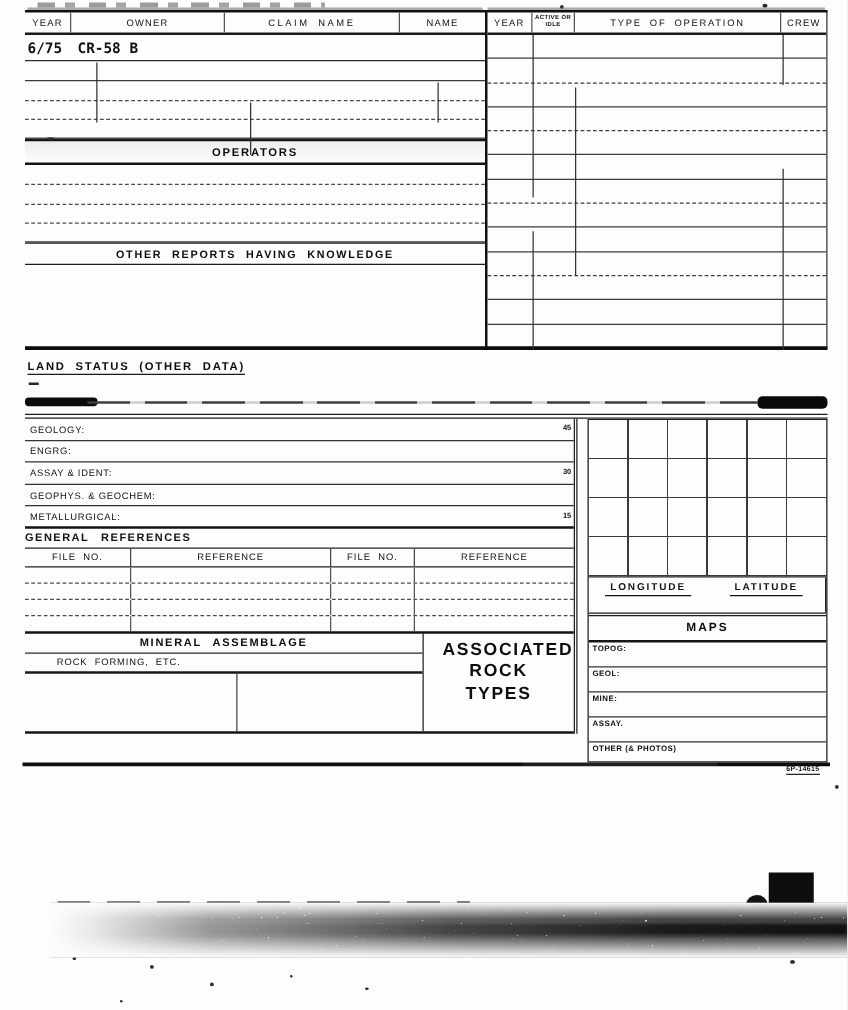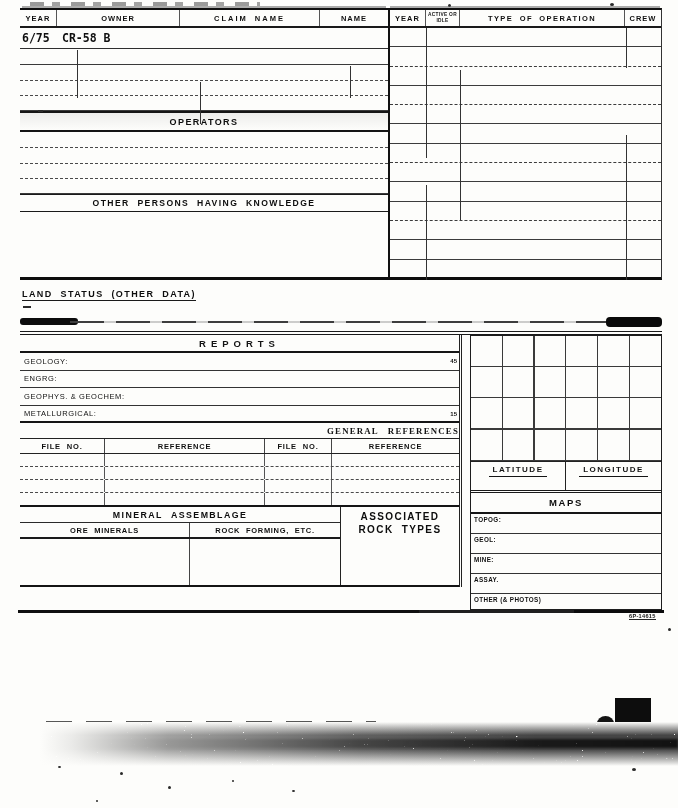--- a/index.html
+++ b/index.html
@@ -4,21 +4,21 @@
 <style>
   html,body{margin:0;padding:0;background:#e9e9e6;}
   .page{position:relative;width:678px;height:808px;background:#fdfdfb;overflow:hidden;
         font-family:"Liberation Sans",sans-serif;color:#141414;}
   .abs{position:absolute;}
   .smear{position:absolute;background:repeating-linear-gradient(to right,#4a4a4a 0 14px,transparent 14px 22px,#5a5a5a 22px 30px,transparent 30px 41px);opacity:.55;}
   
   .tbl{position:absolute;box-sizing:border-box;}
   .row{box-sizing:border-box;display:flex;align-items:center;}
   .cell{box-sizing:border-box;height:100%;display:flex;align-items:center;justify-content:center;overflow:visible;}
-  .hdr{font-weight:bold;font-size:7.5px;letter-spacing:1px;word-spacing:3px;color:#101010;}
+  .hdr{font-weight:normal;font-size:7.5px;letter-spacing:1px;word-spacing:3px;color:#101010;}
   .band{font-weight:bold;font-size:9px;letter-spacing:1.4px;word-spacing:4px;text-align:center;color:#0d0d0d;}
   .typed{font-family:"DejaVu Sans Mono","Liberation Mono",monospace;font-weight:bold;font-size:11.5px;white-space:nowrap;color:#101010;}
   .lbl{font-weight:normal;font-size:7.5px;letter-spacing:.6px;color:#0f0f0f;}
   .tiny{font-weight:bold;font-size:6.3px;letter-spacing:.4px;color:#0f0f0f;}
   .speck{position:absolute;background:#2a2a2a;border-radius:50%;}
   
   .claims{left:20px;top:8px;width:368px;height:272px;border-top:2.5px solid #101010;border-bottom:3px solid #0d0d0d;box-shadow:0 -4px 0 -2px rgba(90,90,90,.5);}
   .claims .hrow{height:18px;border-bottom:2.2px solid #1a1a1a;}
   .claims .erow{height:21px;border-bottom:1.8px solid #2e2e2e;}
   .blank{border-bottom:1.4px solid #3a3a3a;}
@@ -35,21 +35,21 @@
   .smudge .blobL{position:absolute;left:0;top:1px;width:58px;height:7px;background:#0c0c0c;border-radius:3px;}
   .smudge .mid{position:absolute;left:50px;top:4px;right:56px;height:2px;background:repeating-linear-gradient(to right,#3d3d3d 0 34px,rgba(60,60,60,.25) 34px 46px);}
   .smudge .blobR{position:absolute;right:0;top:0;width:56px;height:10px;background:#0a0a0a;border-radius:4px;}
   .dblrule{left:20px;top:331px;width:642px;height:4px;border-top:1.6px solid #1b1b1b;border-bottom:1.6px solid #1b1b1b;box-sizing:border-box;}
   
   .lower-left{left:20px;top:335px;width:442px;border-right:3px double #222;box-sizing:border-box;}
   .rep-title{height:16px;border-bottom:2.4px solid #151515;display:flex;align-items:center;justify-content:center;}
   .rep-title span{font-weight:bold;font-size:9.5px;letter-spacing:5px;}
   .rep-row{height:17.6px;border-bottom:1.5px solid #333;display:flex;align-items:center;justify-content:space-between;padding:0 2px 0 4px;box-sizing:border-box;}
   .rep-num{font-weight:bold;font-size:6px;color:#101010;}
-  .gr-title{height:15px;border-bottom:1.4px solid #222;display:flex;align-items:center;justify-content:flex-end;font-family:Liberation Serif, serif;}
+  .gr-title{height:15px;border-bottom:1.4px solid #222;display:flex;align-items:center;justify-content:flex-start;}
   .gr-title span{font-weight:bold;font-size:8.8px;letter-spacing:1.2px;word-spacing:6px;}
   .gr-hrow{height:15px;border-bottom:1.6px solid #222;}
   .gr-hrow .cell{border-right:1.1px solid #444;}
   .gr-hrow .cell:last-child{border-right:none;}
   .gr-blank{height:12px;border-bottom:1.1px dashed #4a4a4a;display:flex;}
   .gr-blank .c{box-sizing:border-box;height:100%;border-right:1.1px solid #555;}
   .gr-blank .c:last-child{border-right:none;}
   
   .ma{border-top:2.2px solid #151515;display:flex;height:78px;border-bottom:2.6px solid #141414;box-sizing:content-box;}
   .ma-left{width:320px;display:flex;flex-direction:column;}
@@ -113,21 +113,21 @@
     <div class="row blank faint" style="height:15px;"></div>
     <div class="row blank" style="height:15px;"></div>
     <div class="opband">
       <span class="band">OPERATORS</span>
     </div>
     <div class="row blank faint" style="height:16px;"></div>
     <div class="row blank faint" style="height:16px;"></div>
     <div class="row blank faint" style="height:15px;"></div>
     <div class="row blank" style="height:15px;"></div>
     <div class="opband2">
-      <span class="band" style="font-size:8.6px;">OTHER PERSONS HAVING KNOWLEDGE</span>
+      <span class="band" style="font-size:8.6px;">OTHER REPORTS HAVING KNOWLEDGE</span>
     </div>
 
     <div class="vseg" style="left:57px;top:40px;height:48px;"></div>
     <div class="vseg" style="left:180px;top:72px;height:42px;"></div>
     <div class="vseg" style="left:330px;top:56px;height:32px;"></div>
     <div class="speck" style="left:18px;top:100px;width:5px;height:2px;border-radius:0;"></div>
   </div>
 
   <div class="tbl ops">
     <div class="row hrow">
@@ -163,30 +163,31 @@
   <div class="speck" style="left:23px;top:306px;width:8px;height:2px;border-radius:0;"></div>
 
   <div class="abs smudge">
     <div class="blobL"></div>
     <div class="mid"></div>
     <div class="blobR"></div>
   </div>
   <div class="abs dblrule"></div>
 
   <div class="tbl lower-left">
-    <div class="rep-title">
-      <span>REPORTS</span>
-    </div>
     <div class="rep-row">
       <span class="lbl">GEOLOGY:</span>
       <span class="rep-num">45</span>
     </div>
     <div class="rep-row">
       <span class="lbl">ENGRG:</span>
       <span class="rep-num"></span>
+    </div>
+    <div class="rep-row">
+      <span class="lbl">ASSAY &amp; IDENT:</span>
+      <span class="rep-num">30</span>
     </div>
     <div class="rep-row">
       <span class="lbl">GEOPHYS. &amp; GEOCHEM:</span>
       <span class="rep-num"></span>
     </div>
     <div class="rep-row" style="border-bottom:2.2px solid #151515;">
       <span class="lbl">METALLURGICAL:</span>
       <span class="rep-num">15</span>
     </div>
 
@@ -223,42 +224,41 @@
         <div class="c" style="width:67px;"></div>
         <div class="c" style="flex:1;"></div>
       </div>
 
     <div class="ma">
       <div class="ma-left">
         <div class="ma-title">
           <span class="band" style="font-size:8.8px;word-spacing:5px;">MINERAL ASSEMBLAGE</span>
         </div>
         <div class="ma-sub">
-          <div class="cell hdr" style="width:170px;letter-spacing:.7px;">ORE MINERALS</div>
           <div class="cell hdr" style="width:150px;letter-spacing:.7px;">ROCK FORMING, ETC.</div>
         </div>
         <div class="ma-body">
           <div class="c1"></div>
           <div style="flex:1;"></div>
         </div>
       </div>
       <div class="ma-right">
-        <span class="band" style="font-size:10px;width:90px;">ASSOCIATED ROCK TYPES</span>
+        <span class="band" style="font-size:14px;width:90px;">ASSOCIATED ROCK TYPES</span>
       </div>
     </div>
   </div>
 
   <div class="tbl panel">
     <div class="grid"></div>
     <div class="latlong">
+      <div class="half">
+        <span class="ul-lbl">LONGITUDE</span>
+      </div>
       <div class="half first">
         <span class="ul-lbl">LATITUDE</span>
-      </div>
-      <div class="half">
-        <span class="ul-lbl">LONGITUDE</span>
       </div>
     </div>
     <div class="maps-band">
       <span class="band" style="font-size:9.5px;letter-spacing:1.6px;">MAPS</span>
     </div>
     <div class="map-row">
         <span class="tiny">TOPOG:</span>
       </div>
     <div class="map-row">
         <span class="tiny">GEOL:</span>

